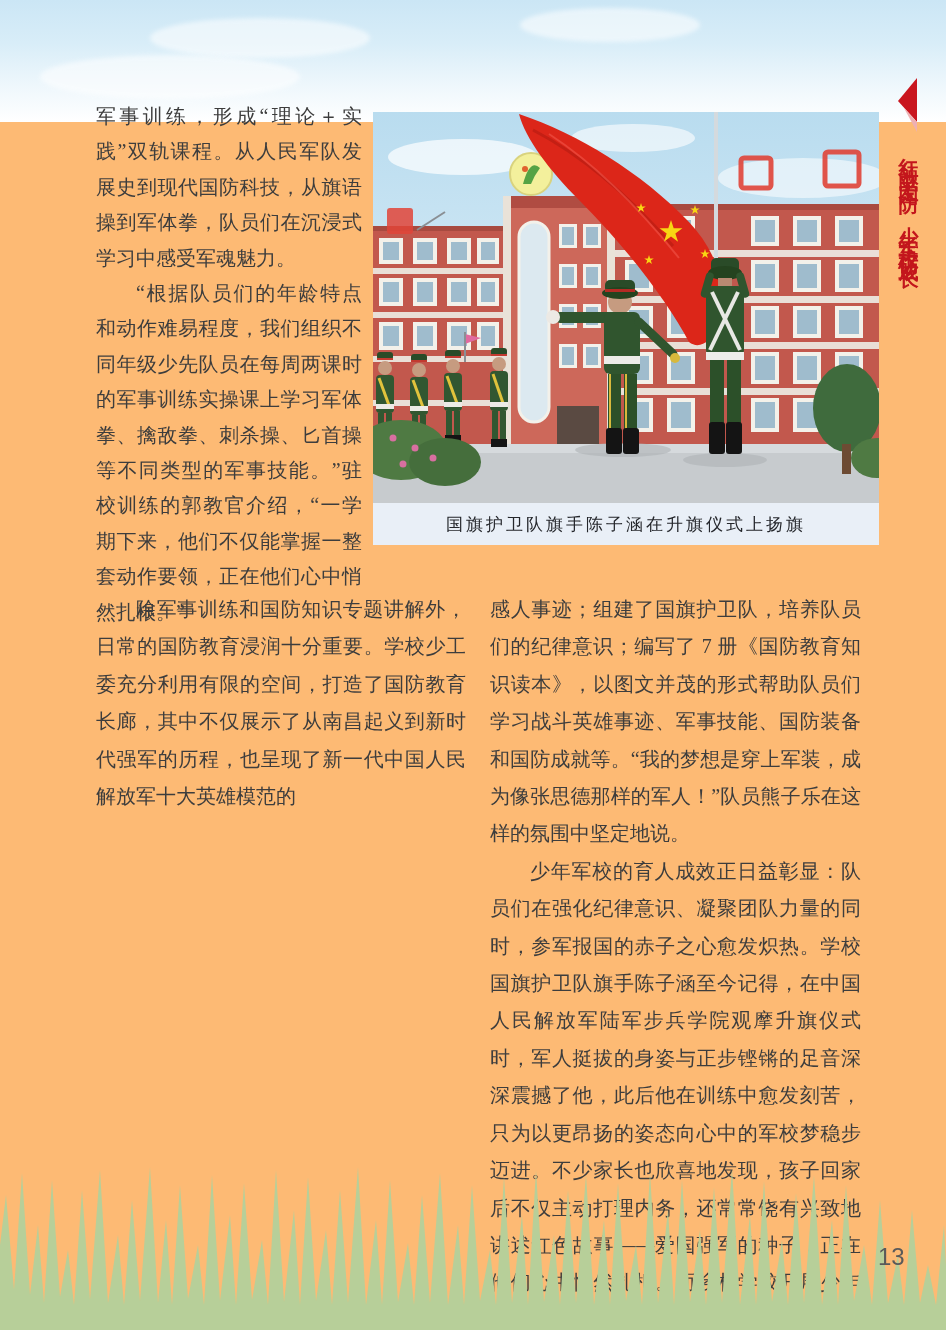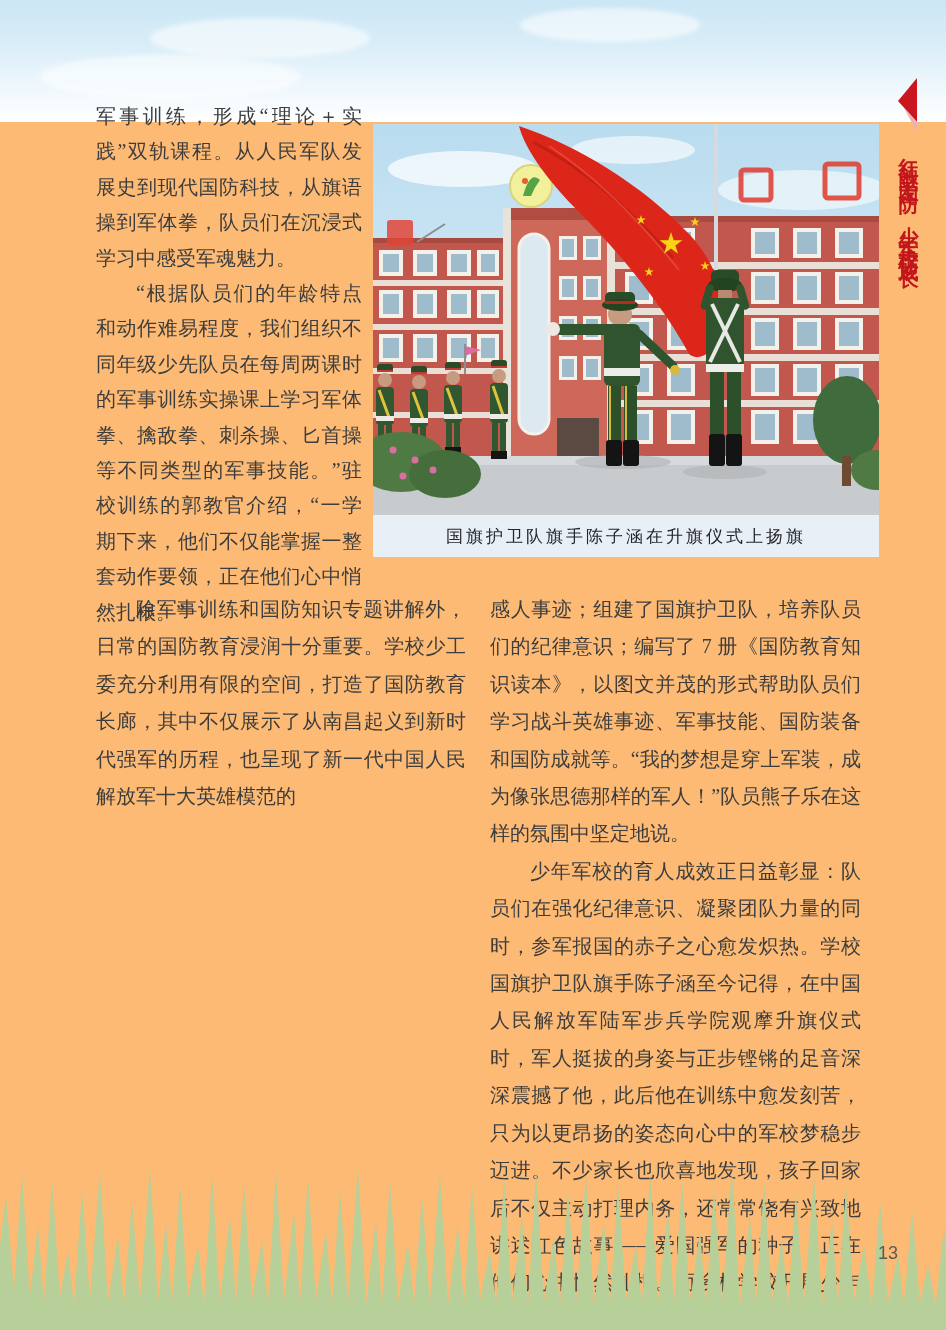--- a/index.html
+++ b/index.html
@@ -15,21 +15,21 @@
   }
   .cloud{position:absolute;background:#ffffff;border-radius:50%;opacity:.55;filter:blur(2px);}
   
   .textcol{position:absolute;color:#3d3d3d;text-align:justify;}
   .textcol p{margin:0;}
   .textcol p.ind{text-indent:2em;}
   #col-top{left:96px;top:99px;width:266px;font-size:20px;line-height:35.4px;}
   #col-left{left:96px;top:591px;width:370px;font-size:20px;line-height:37.4px;}
   #col-right{left:490px;top:591px;width:371px;font-size:20px;line-height:37.4px;}
   
-  #photo-figure{position:absolute;left:373px;top:124px;width:506px;}
+  #photo-figure{position:absolute;left:373px;top:112px;width:506px;}
   #photo-figure svg{display:block;}
   #photo-caption{
     width:506px;height:42px;background:#e9eff7;
     display:flex;align-items:center;justify-content:center;
     font-size:17px;color:#24262b;letter-spacing:3px;
     font-family:"Liberation Serif","DejaVu Serif",serif;
   }
   
   #sidebar-title{
     position:absolute;right:24px;top:142px;height:480px;
@@ -37,21 +37,21 @@
     font-size:20px;font-weight:bold;color:#c3161c;
     letter-spacing:7px;line-height:26px;
     font-family:"Liberation Serif","DejaVu Serif",serif;
   }
   #flag-corner{position:absolute;right:27px;top:76px;width:22px;height:56px;}
   
   #grass{position:absolute;left:0;bottom:0;width:946px;height:175px;}
   
   #page-number{
     position:absolute;left:878px;top:1243px;
-    font-size:18px;color:#5a5a5a;
+    font-size:24px;color:#5a5a5a;
     font-family:"Liberation Sans","DejaVu Sans",sans-serif;
     text-align:center;
   }
 </style>
 </head>
 <body>
 
 <div id="page">
 
   <div class="sky-band">

